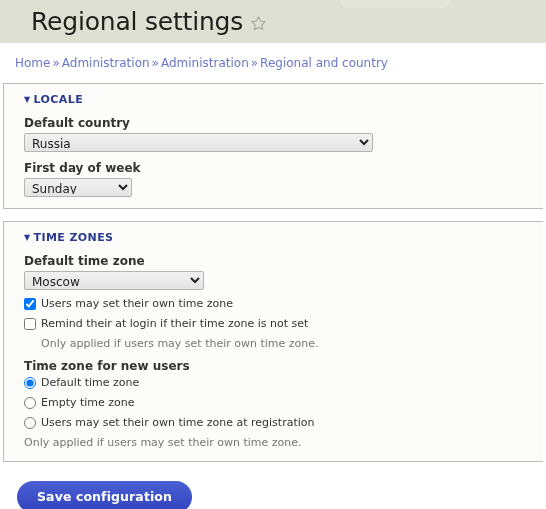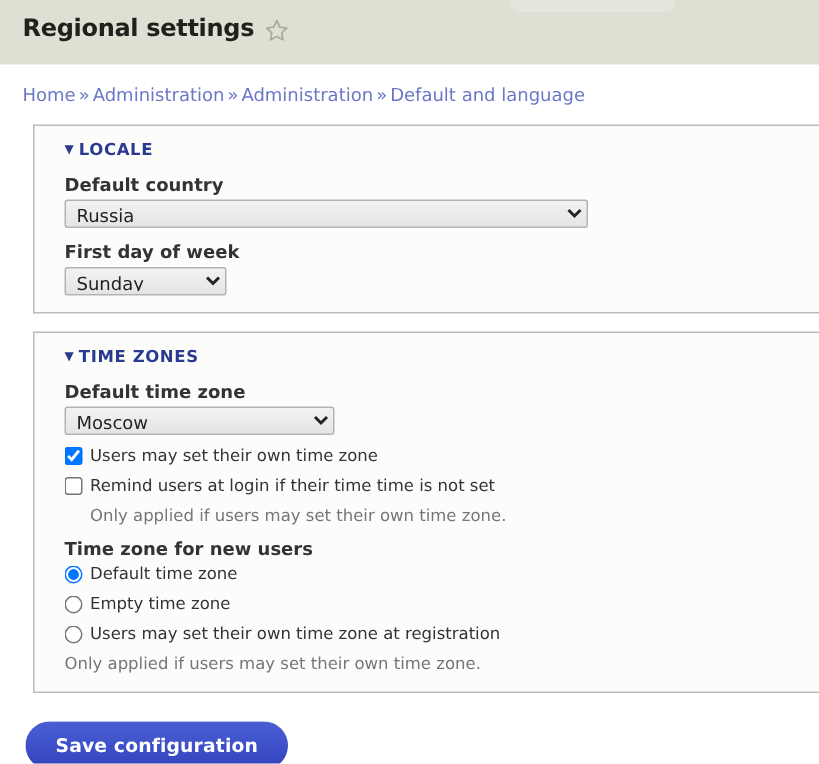--- a/index.html
+++ b/index.html
@@ -35,25 +35,26 @@
   }
   .page-title-row {
     position: absolute;
     left: 15px;
     top: 9px;
     display: flex;
     align-items: center;
     gap: 7px;
   }
   .page-title {
-    font-size: 16px;
-    font-weight: bold;
+    font-size: 25px;
+    font-weight: normal;
     color: #21201c;
     letter-spacing: -0.2px;
     line-height: 1;
+    margin-left: 16px;
   }
   .star-icon {
     display: inline-block;
     width: 17px;
     height: 17px;
     margin-top: 3px;
   }
   .star-icon svg { display: block; }
 
   
@@ -69,21 +70,21 @@
     text-align: center;
   }
   .breadcrumb .crumb-sep {
     color: #6b77c7;
     margin: 0 2px;
   }
 
   
   .panels {
     margin-top: 13px;
-    padding-left: 22px;
+    padding-left: 3px;
   }
   .panel {
     border: 1px solid #bbbbbb;
     border-right: none;
     background: #fcfcfa;
     margin-bottom: 12px;
     padding: 9px 0 11px 0;
     box-sizing: border-box;
     width: 540px;
   }
@@ -200,21 +201,21 @@
     <span class="page-title">Regional settings</span>
     <span class="star-icon">
       <svg viewBox="0 0 24 24" width="17" height="17">
         <path d="M12 2.6l2.9 5.9 6.5.95-4.7 4.6 1.1 6.45L12 17.45 6.2 20.5l1.1-6.45L2.6 9.45l6.5-.95z" fill="none" stroke="#a9ad99" stroke-width="1.7" stroke-linejoin="round"></path>
       </svg>
     </span>
   </div>
 </div>
 
 <div class="breadcrumb">
-  <a href="#">Home</a><span class="crumb-sep">»</span><a href="#">Administration</a><span class="crumb-sep">»</span><a href="#">Administration</a><span class="crumb-sep">»</span><a href="#">Default and language</a>
+  <a href="#">Home</a><span class="crumb-sep">»</span><a href="#">Administration</a><span class="crumb-sep">»</span><a href="#">Administration</a><span class="crumb-sep">»</span><a href="#">Regional and country</a>
 </div>
 
 <div class="panels">
 
   <div class="panel">
     <div class="panel-legend">
       <span class="legend-arrow">▼</span><span>LOCALE</span>
     </div>
     <div class="panel-body">
       <label class="field-label">Default country</label>
@@ -240,21 +241,21 @@
       </select>
       <div class="spacer-6"></div>
 
       <div class="check-row">
         <input type="checkbox" id="cb1" checked="" style="">
         <label for="cb1">Users may set their own time zone</label>
       </div>
 
       <div class="check-row">
         <input type="checkbox" id="cb2" style="">
-        <label for="cb2">Remind users at login if their time time is not set</label>
+        <label for="cb2">Remind their at login if their time zone is not set</label>
       </div>
       <div class="desc">Only applied if users may set their own time zone.</div>
 
       <span class="group-label">Time zone for new users</span>
 
       <div class="check-row">
         <input type="radio" name="newusers" id="r1" checked="" style="">
         <label for="r1">Default time zone</label>
       </div>
       <div class="check-row">

